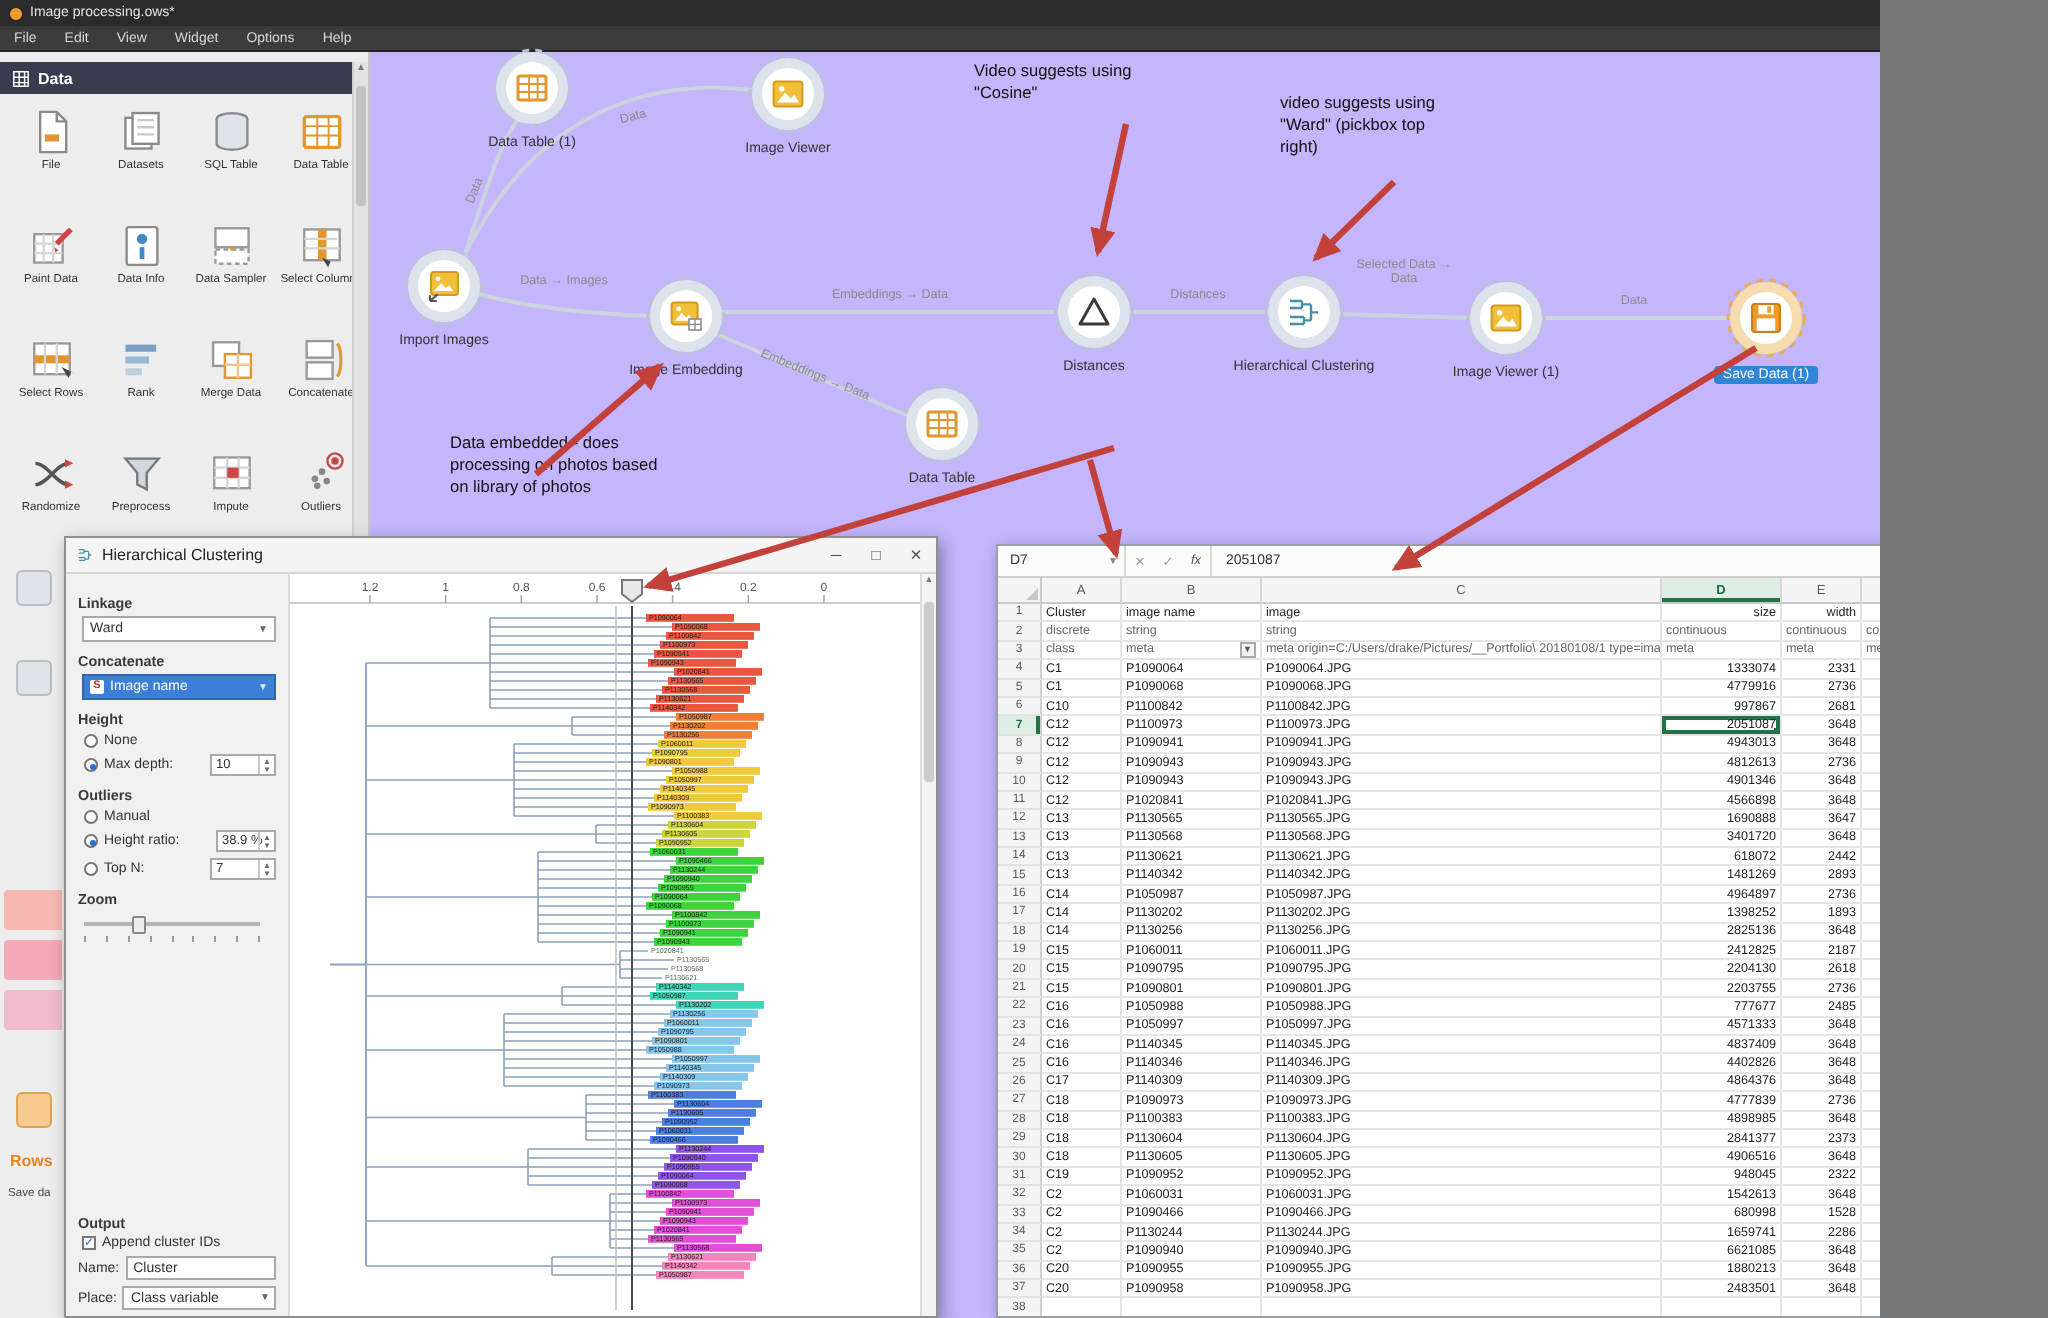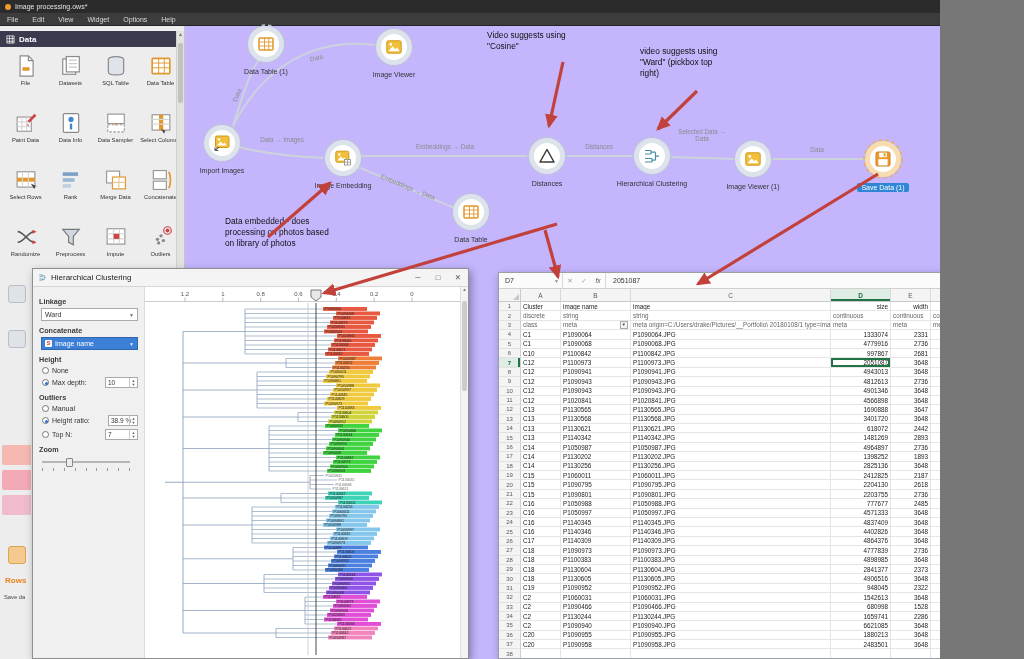--- a/index.html
+++ b/index.html
@@ -439,20 +439,40 @@
             <i></i>
             <i></i>
             <i></i>
             <i></i>
             <i></i>
             <i></i>
             <i></i>
             <i></i>
             <i></i>
           </span>
+      </div>
+      <div id="hc-output">
+        <div class="grp">Output</div>
+        <div class="chk-row">
+            <span class="chk">✓</span>
+            <span>Append cluster IDs</span>
+          </div>
+        <div class="fld-row">
+            <span>Name:</span>
+            <span class="tfield">
+              <span>Cluster</span>
+            </span>
+          </div>
+        <div class="fld-row">
+            <span>Place:</span>
+            <span class="tfield">
+              <span>Class variable</span>
+              <span class="car" style="margin-left:auto;margin-right:2px;font-size:5px;color:#666">▼</span>
+            </span>
+          </div>
       </div>
     </div>
     <div id="hc-dendro">
       <svg id="dendro-svg" width="317" height="373">
           <line x1="0" y1="14.5" x2="315" y2="14.5" stroke="#cccccc" stroke-width="1"></line>
           <text x="40" y="8.5" text-anchor="middle" font-size="6" fill="#555">1.2</text>
           <line x1="40" y1="10.5" x2="40" y2="14.5" stroke="#aaaaaa" stroke-width="0.8"></line>
           <text x="77.83" y="8.5" text-anchor="middle" font-size="6" fill="#555">1</text>
           <line x1="77.83" y1="10.5" x2="77.83" y2="14.5" stroke="#aaaaaa" stroke-width="0.8"></line>
           <text x="115.66" y="8.5" text-anchor="middle" font-size="6" fill="#555">0.8</text>

